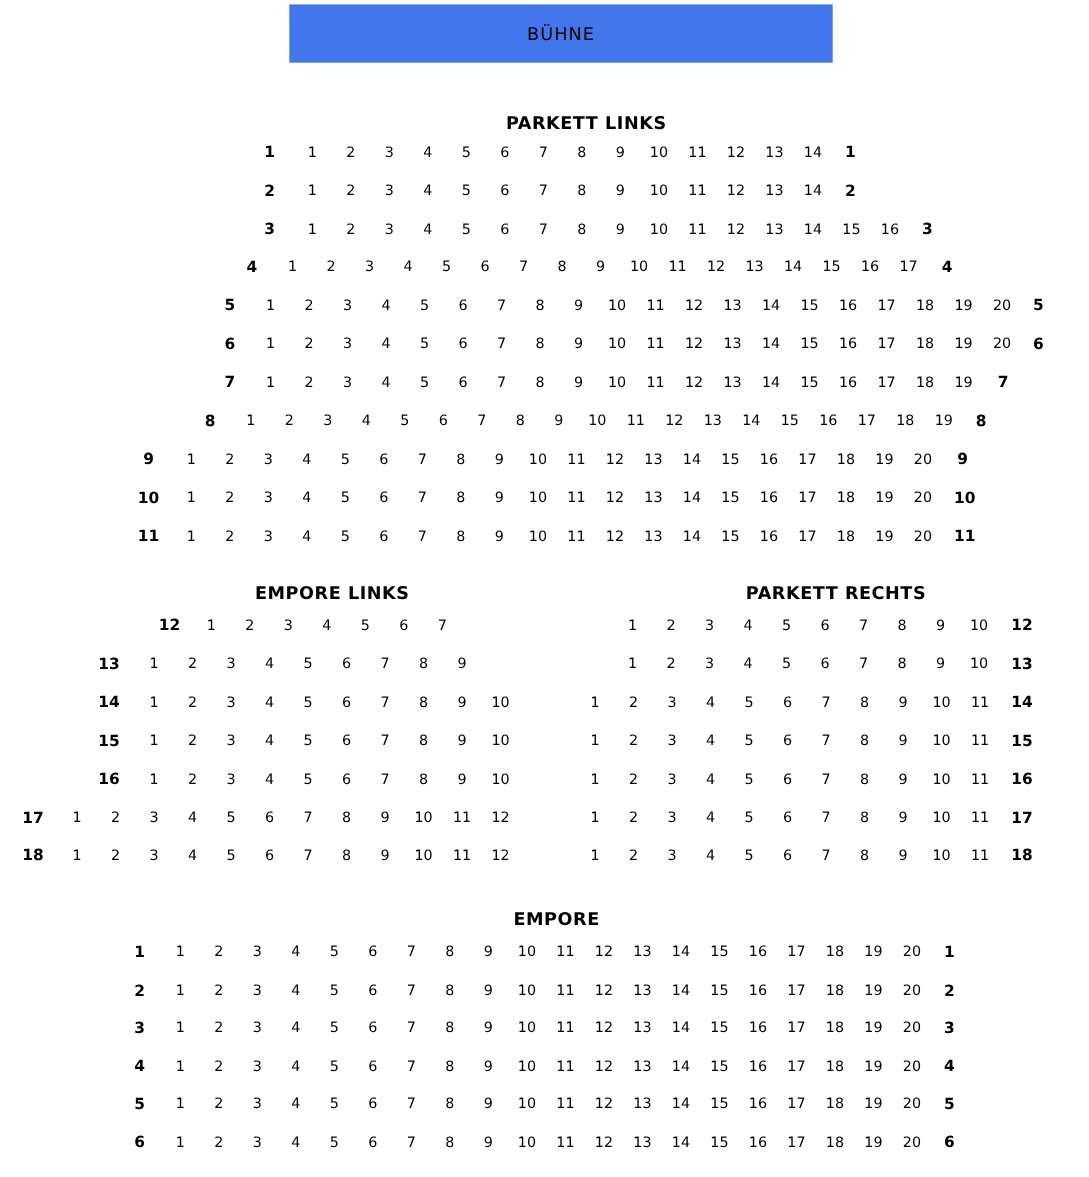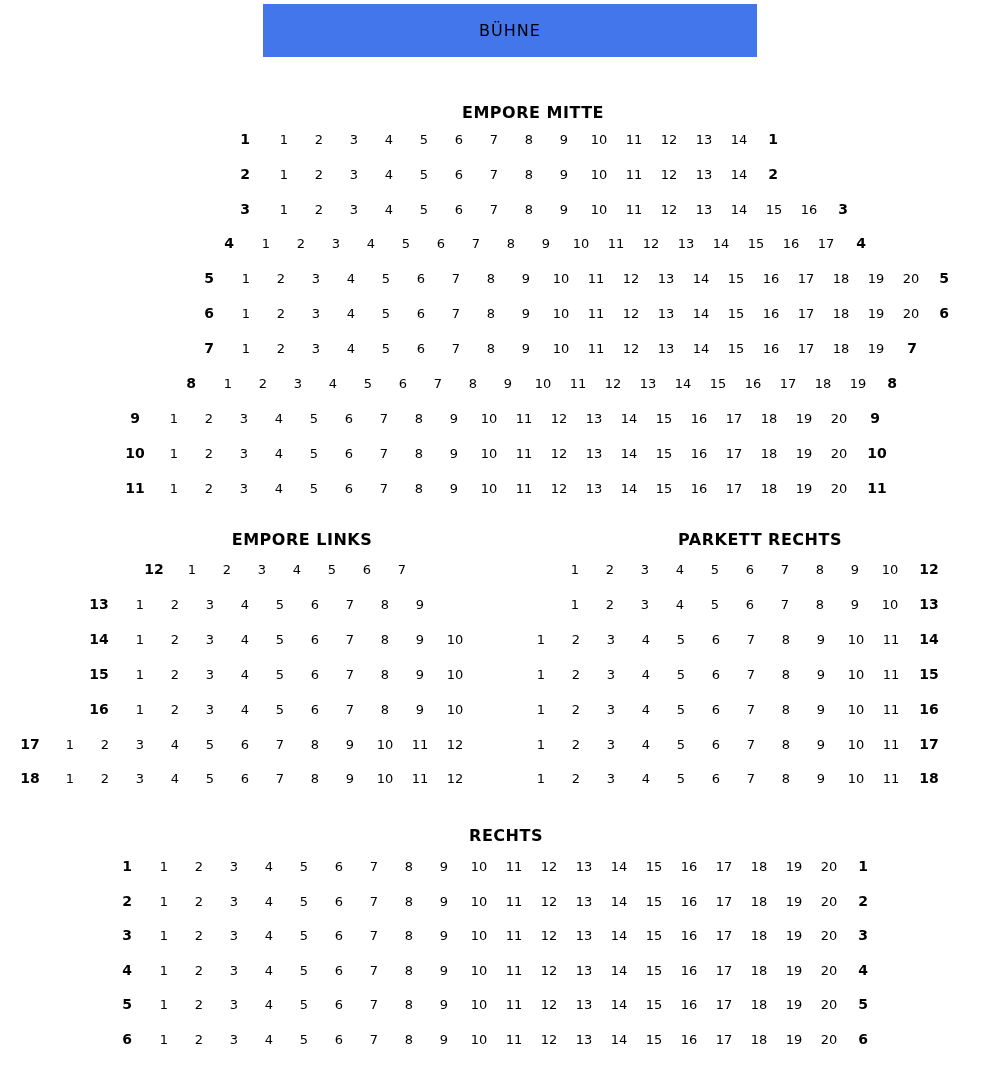--- a/index.html
+++ b/index.html
@@ -50,21 +50,21 @@
   }
 </style>
 </head>
 <body>
 
 <div class="canvas">
   <div class="stage" style="left: 263px; top: 4px; width: 494px; height: 53px; background: rgb(68, 118, 235); color: rgb(0, 0, 0);">
     <span class="stage-label">BÜHNE</span>
   </div>
   <div>
-      <div class="section-title" style="left: 533px; top: 112px;">EMPORE MITTE</div>
+      <div class="section-title" style="left: 533px; top: 112px;">PARKETT LINKS</div>
       <span class="row-label" style="left: 245px; top: 139px;">1</span>
       <span class="seat" style="left: 284px; top: 139px;">1</span>
       <span class="seat" style="left: 319px; top: 139px;">2</span>
       <span class="seat" style="left: 354px; top: 139px;">3</span>
       <span class="seat" style="left: 389px; top: 139px;">4</span>
       <span class="seat" style="left: 424px; top: 139px;">5</span>
       <span class="seat" style="left: 459px; top: 139px;">6</span>
       <span class="seat" style="left: 494px; top: 139px;">7</span>
       <span class="seat" style="left: 529px; top: 139px;">8</span>
       <span class="seat" style="left: 564px; top: 139px;">9</span>
@@ -433,21 +433,21 @@
       <span class="seat" style="left: 611px; top: 778px;">3</span>
       <span class="seat" style="left: 646px; top: 778px;">4</span>
       <span class="seat" style="left: 681px; top: 778px;">5</span>
       <span class="seat" style="left: 716px; top: 778px;">6</span>
       <span class="seat" style="left: 751px; top: 778px;">7</span>
       <span class="seat" style="left: 786px; top: 778px;">8</span>
       <span class="seat" style="left: 821px; top: 778px;">9</span>
       <span class="seat" style="left: 856px; top: 778px;">10</span>
       <span class="seat" style="left: 891px; top: 778px;">11</span>
       <span class="row-label" style="left: 929px; top: 778px;">18</span>
-      <div class="section-title" style="left: 506px; top: 835px;">RECHTS</div>
+      <div class="section-title" style="left: 506px; top: 835px;">EMPORE</div>
       <span class="row-label" style="left: 127px; top: 866px;">1</span>
       <span class="seat" style="left: 164px; top: 866px;">1</span>
       <span class="seat" style="left: 199px; top: 866px;">2</span>
       <span class="seat" style="left: 234px; top: 866px;">3</span>
       <span class="seat" style="left: 269px; top: 866px;">4</span>
       <span class="seat" style="left: 304px; top: 866px;">5</span>
       <span class="seat" style="left: 339px; top: 866px;">6</span>
       <span class="seat" style="left: 374px; top: 866px;">7</span>
       <span class="seat" style="left: 409px; top: 866px;">8</span>
       <span class="seat" style="left: 444px; top: 866px;">9</span>

